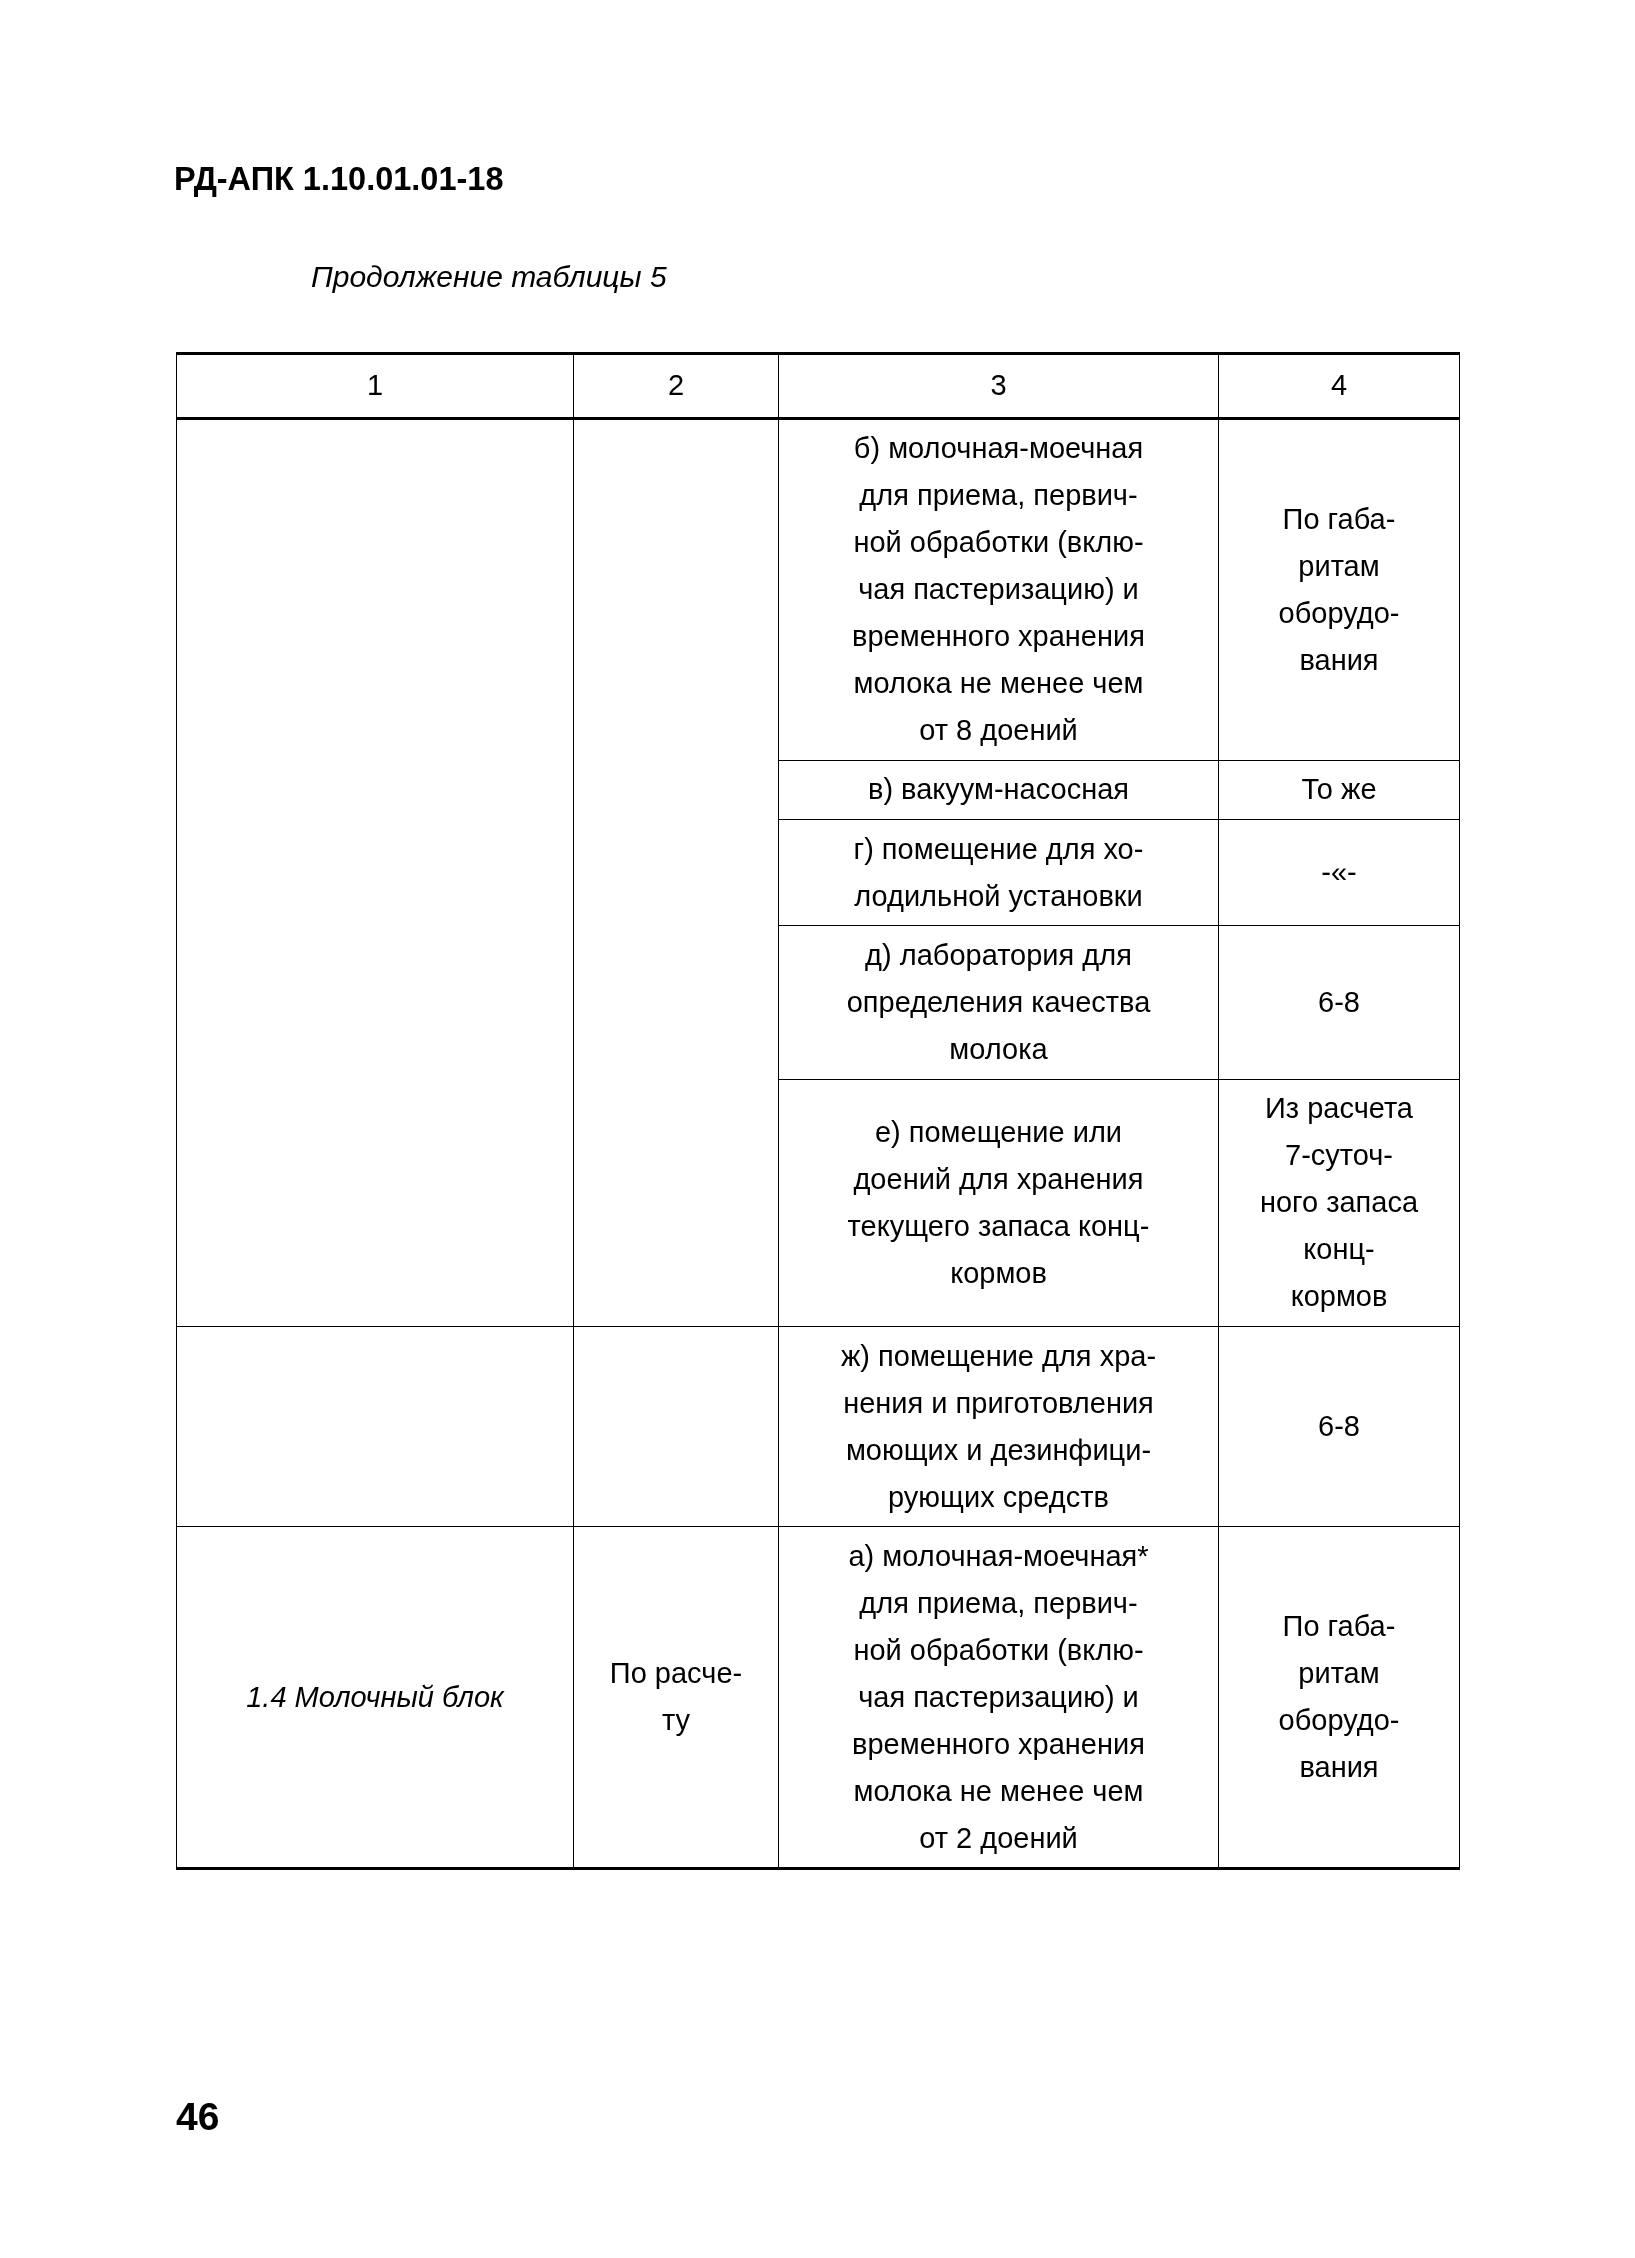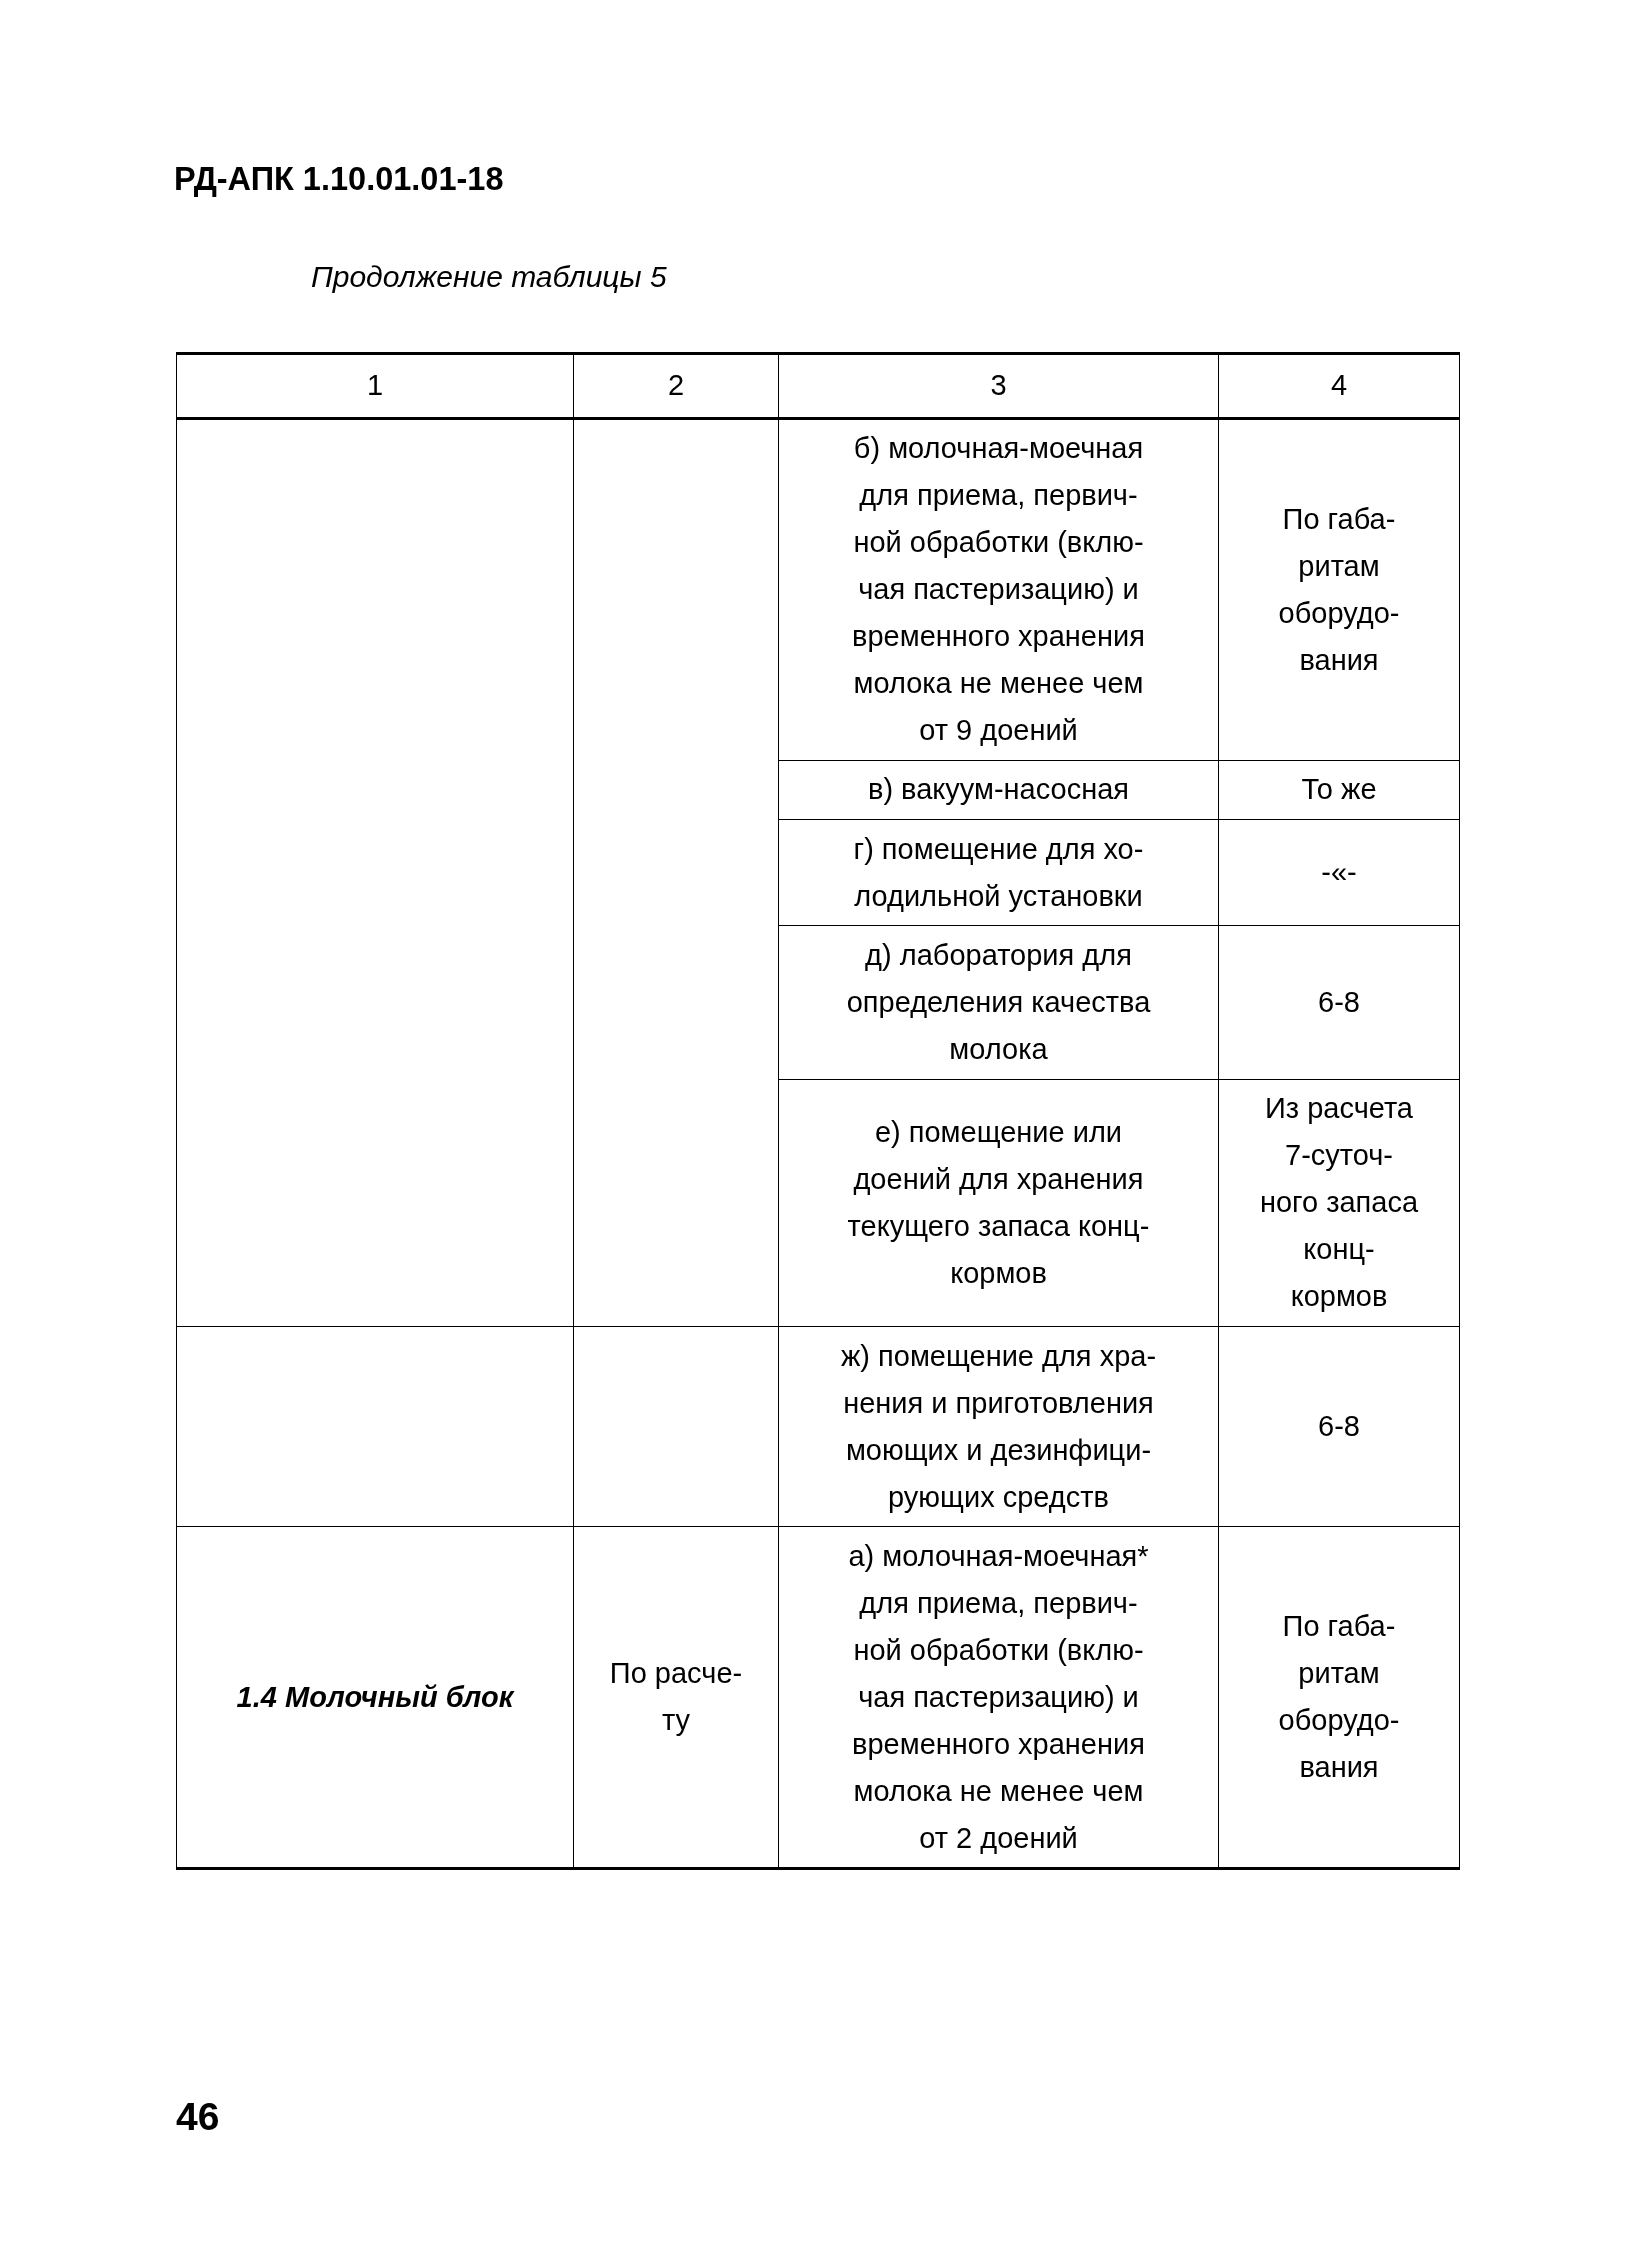--- a/index.html
+++ b/index.html
@@ -73,21 +73,20 @@
   }
   .col1 { width: 397px; }
   .col2 { width: 205px; }
   .col3 { width: 440px; }
   .col4 { width: 241px; }
 
   td.cell-italic {
     font-style: italic;
     vertical-align: top;
     padding-top: 9.6px;
-    font-weight: bold;
   }
   td.c3 { vertical-align: top; padding-top: 7.6px; }
   td.c4 { vertical-align: top; padding-top: 7.6px; }
   td.c4-mid { vertical-align: middle; margin-left: 42px; }
   td.blank { }
   tr.last-row td { border-bottom: 3.8px solid #000; text-align: center; }
   .nowrap-lines { white-space: pre-line; }
 </style>
 </head>
 <body>
@@ -115,21 +114,21 @@
 
       <tr>
         <td class="blank" rowspan="5"></td>
         <td class="blank" rowspan="5"></td>
         <td class="c3 nowrap-lines">б) молочная-моечная
 для приема, первич-
 ной обработки (вклю-
 чая пастеризацию) и
 временного хранения
 молока не менее чем
-от 9 доений</td>
+от 8 доений</td>
         <td class="c4 nowrap-lines">По габа-
 ритам
 оборудо-
 вания</td>
       </tr>
 
       <tr>
         <td class="c4-mid nowrap-lines">в) вакуум-насосная</td>
         <td class="c4-mid nowrap-lines">То же</td>
       </tr>

